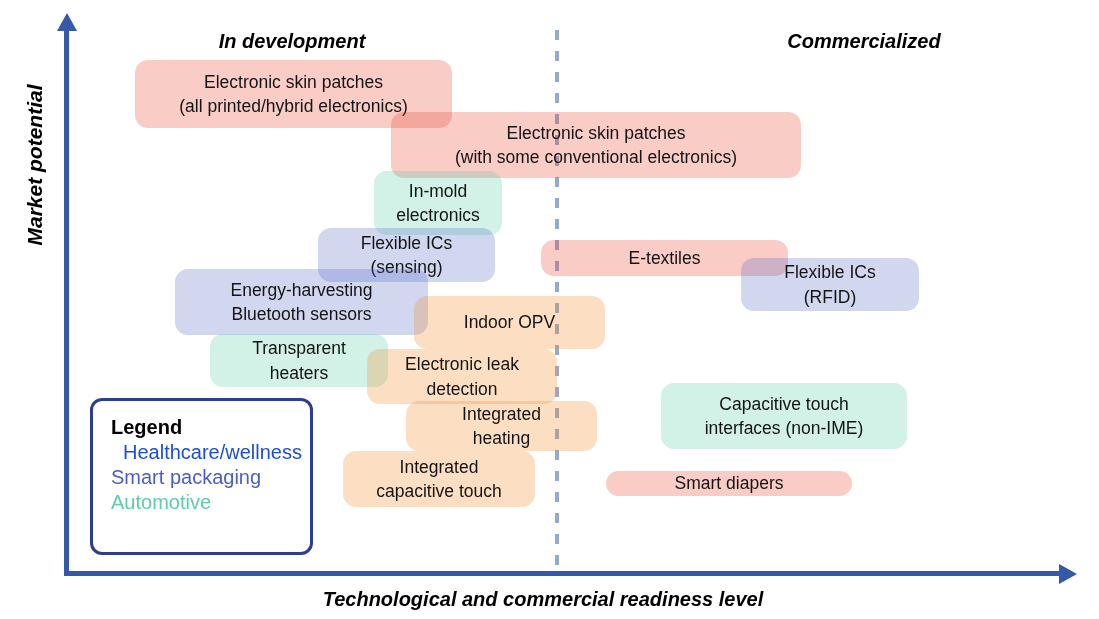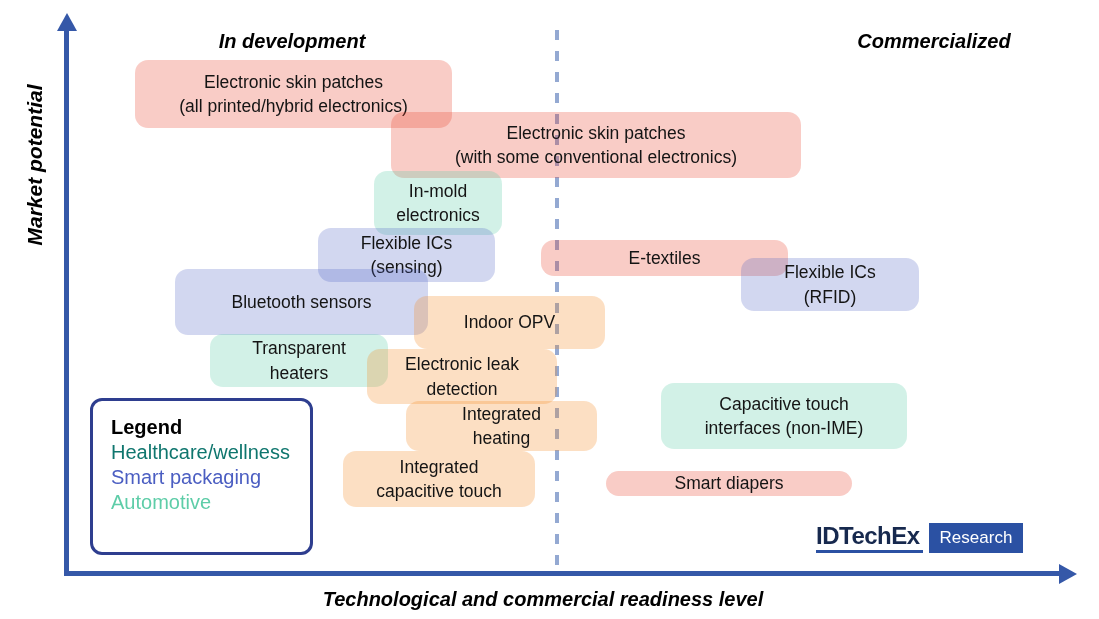--- a/index.html
+++ b/index.html
@@ -18,21 +18,21 @@
   .x-label{position:absolute;left:263px;top:588px;width:560px;text-align:center;
       font-weight:bold;font-style:italic;font-size:20px;color:#000;}
 
   
   .divider{position:absolute;left:555px;top:30px;width:4px;height:541px;
       background:repeating-linear-gradient(to bottom,#94A9D2 0 10px,transparent 10px 21px);}
 
   
   .zone-label{position:absolute;top:30px;font-weight:bold;font-style:italic;font-size:20px;color:#000;text-align:center;}
   #zone-dev{left:207px;width:170px;}
-  #zone-com{left:844px;width:180px;}
+  #zone-com{left:774px;width:180px;}
 
   
   .box{position:absolute;border-radius:13px;display:flex;flex-direction:column;justify-content:center;
        align-items:center;text-align:left;font-size:17.5px;line-height:1.38;color:#141414;}
   .cat-h{background:rgba(232,67,46,0.27);}
   .cat-p{background:rgba(75,94,194,0.25);}
   .cat-a{background:rgba(94,205,168,0.28);}
   .cat-b{background:rgba(246,140,40,0.28);}
   #b1{left:135px;top:60px;width:317px;height:68px;}
   #b2{left:391px;top:112px;width:410px;height:66px;}
@@ -47,21 +47,21 @@
   #b11{left:406px;top:401px;width:191px;height:50px;}
   #b12{left:661px;top:383px;width:246px;height:66px;}
   #b13{left:343px;top:451px;width:192px;height:56px;}
   #b14{left:606px;top:471px;width:246px;height:25px;}
 
   
   .legend{position:absolute;left:90px;top:398px;width:223px;height:157px;box-sizing:border-box;
       border:3.5px solid #2E3E8F;border-radius:12px;background:#fff;padding:14px 0 0 18px;
       font-size:20px;line-height:25px;}
   .legend .lg-title{font-weight:bold;color:#000;}
-  .lg-h{color:#0f766e;}
+  .lg-h{color:#1d4ed8;margin-left:12px;}
   .lg-p{color:#4B5EC2;}
   .lg-a{color:#5ECDA8;}
   .lg-b{color:#F68C28;}
 
   
   .logo{position:absolute;left:816px;top:523px;display:flex;align-items:stretch;}
   .logo-brand{font-weight:bold;font-size:24px;letter-spacing:-0.5px;color:#17294E;
       border-bottom:3px solid #2B51A3;padding:0 3px 2px 0;line-height:1.05;}
   .logo-suffix{background:#2B51A3;color:#fff;font-size:17px;margin-left:6px;
       display:flex;align-items:center;padding:0 11px;}
@@ -100,20 +100,21 @@
     <div>(sensing)</div>
   </div>
   <div class="box cat-h" id="b5">
     <div>E-textiles</div>
   </div>
   <div class="box cat-p" id="b6">
     <div>Flexible ICs</div>
     <div>(RFID)</div>
   </div>
   <div class="box cat-p" id="b7">
+    <div>Energy-harvesting</div>
     <div>Bluetooth sensors</div>
   </div>
   <div class="box cat-b" id="b8">
     <div>Indoor OPV</div>
   </div>
   <div class="box cat-a" id="b9">
     <div>Transparent</div>
     <div>heaters</div>
   </div>
   <div class="box cat-b" id="b10">
@@ -136,18 +137,14 @@
     <div>Smart diapers</div>
   </div>
 
   <div class="legend">
     <div class="lg-title">Legend</div>
     <div class="lg-h">Healthcare/wellness</div>
     <div class="lg-p">Smart packaging</div>
     <div class="lg-a">Automotive</div>
   </div>
 
-  <div class="logo">
-    <span class="logo-brand">IDTechEx</span>
-    <span class="logo-suffix">Research</span>
-  </div>
 
 </div>
 
 </body></html>

